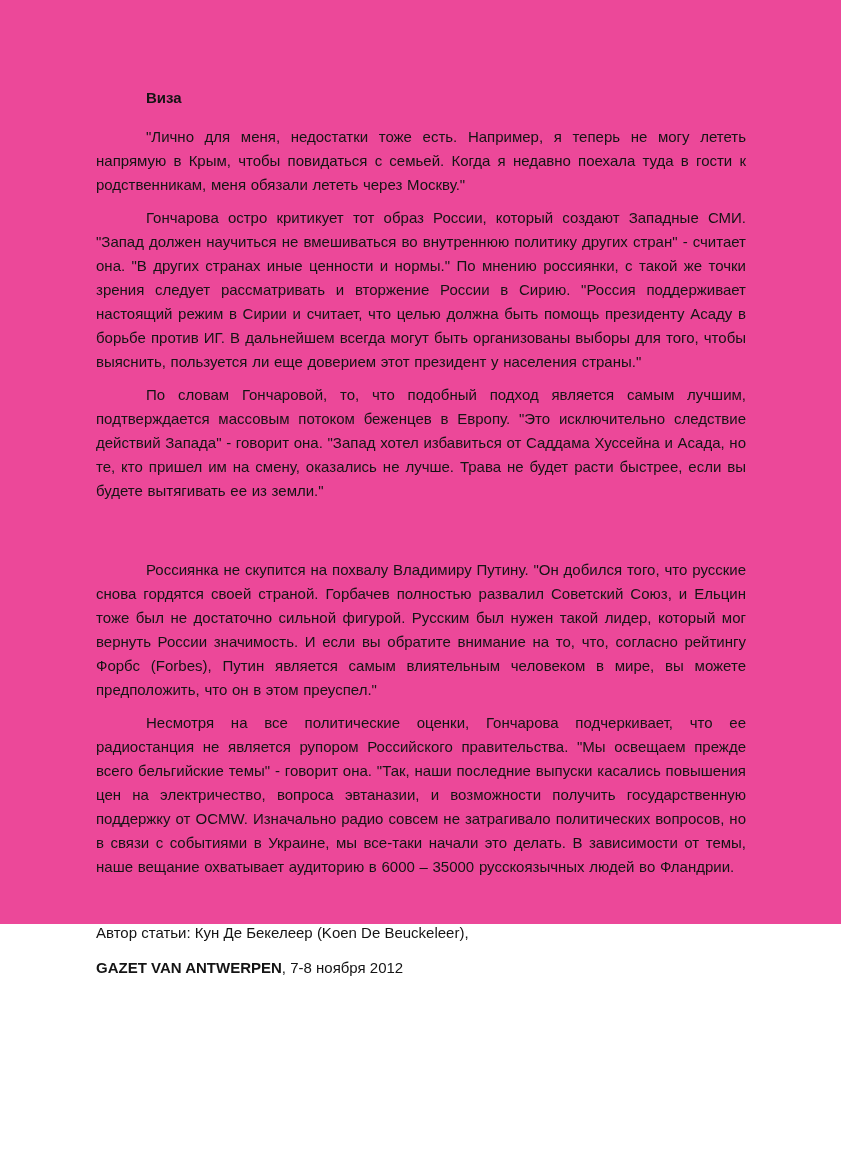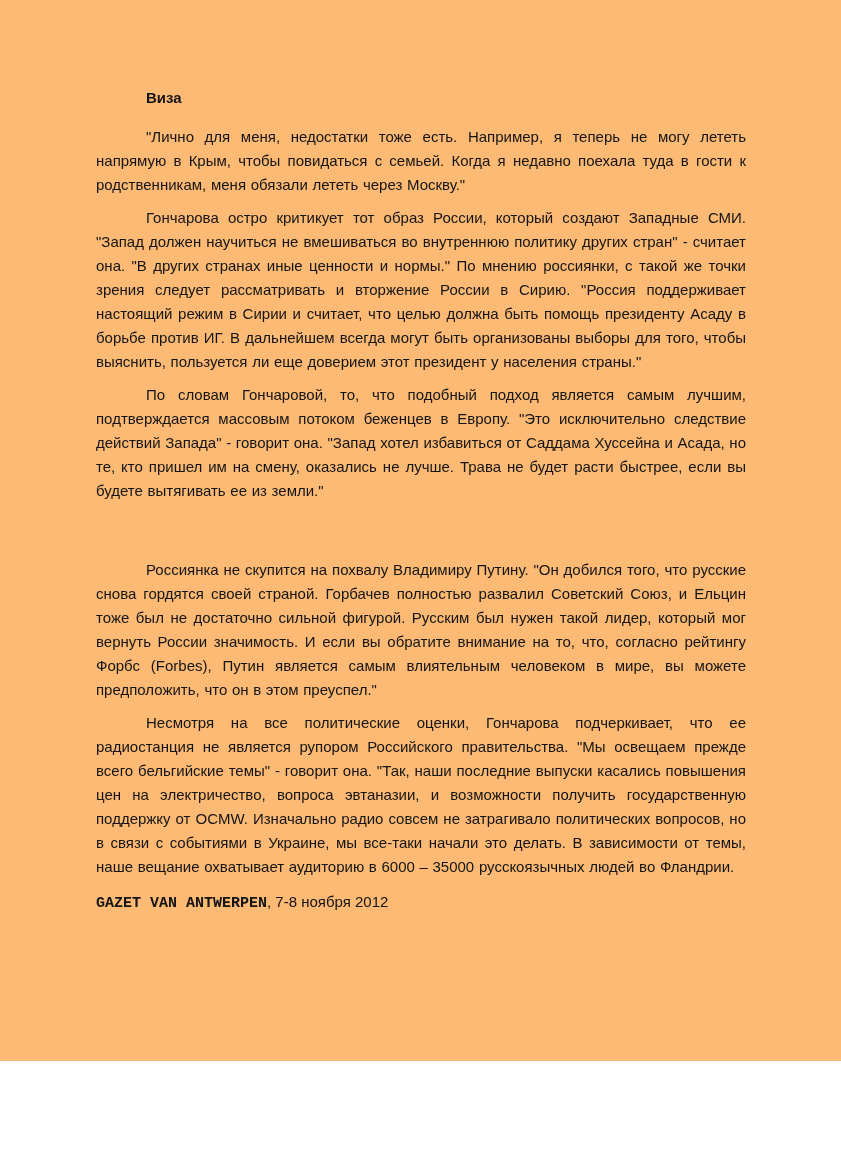--- a/index.html
+++ b/index.html
@@ -10,22 +10,22 @@
   body {
     width: 841px;
     height: 1172px;
     font-family: "Liberation Sans", sans-serif;
     color: #141414;
     overflow: hidden;
   }
   .page {
     position: relative;
     width: 841px;
-    height: 1061px;
-    background: #fdba74;
+    height: 924px;
+    background: #ec4899;
   }
   .content {
     position: absolute;
     left: 96px;
     top: 86px;
     width: 650px;
   }
   .heading {
     font-size: 15px;
     font-weight: bold;
@@ -54,21 +54,20 @@
     text-align: left;
   }
   .footer-source {
     font-size: 15px;
     line-height: 24px;
     margin-top: 11px;
     text-align: left;
   }
   .footer-source .src-name {
     font-weight: bold;
-    font-family: Liberation Mono, monospace;
   }
 </style>
 </head>
 <body>
 
 <div class="page">
   <div class="content">
 
     <div class="heading">Виза</div>
 
@@ -79,19 +78,20 @@
     <p class="para">По словам Гончаровой, то, что подобный подход является самым лучшим, подтверждается массовым потоком беженцев в Европу.  "Это исключительно следствие действий Запада" -  говорит она.  "Запад хотел избавиться от Саддама Хуссейна и Асада, но те, кто пришел им на смену, оказались не лучше. Трава не будет расти быстрее, если вы будете вытягивать ее из земли."</p>
 
     <div class="spacer"></div>
 
 
     <p class="para">Россиянка не скупится на похвалу Владимиру Путину. "Он добился того, что русские снова гордятся своей страной. Горбачев полностью развалил Советский Союз, и Ельцин тоже был не достаточно сильной фигурой. Русским был нужен такой лидер, который мог вернуть России значимость. И если вы обратите внимание на то, что, согласно рейтингу Форбс (Forbes), Путин является самым влиятельным человеком в мире, вы можете предположить, что он в этом преуспел."</p>
 
 
     <p class="para">Несмотря на все  политические  оценки, Гончарова подчеркивает, что ее радиостанция не является рупором Российского правительства. "Мы освещаем  прежде всего бельгийские темы" - говорит она. "Так, наши последние выпуски касались повышения цен на электричество, вопроса эвтаназии, и  возможности получить государственную поддержку от OCMW. Изначально радио совсем не затрагивало  политических вопросов, но в связи с событиями в Украине, мы все-таки начали это делать. В зависимости от темы, наше вещание охватывает аудиторию в  6000 – 35000 русскоязычных людей во Фландрии.</p>
 
+    <div class="footer-author">Автор статьи: Кун Де Бекелеер (Koen De Beuckeleer),</div>
 
     <div class="footer-source">
       <span class="src-name">GAZET VAN ANTWERPEN</span><span>, 7-8 ноября 2012</span>
     </div>
 
   </div>
 </div>
 
 </body></html>

